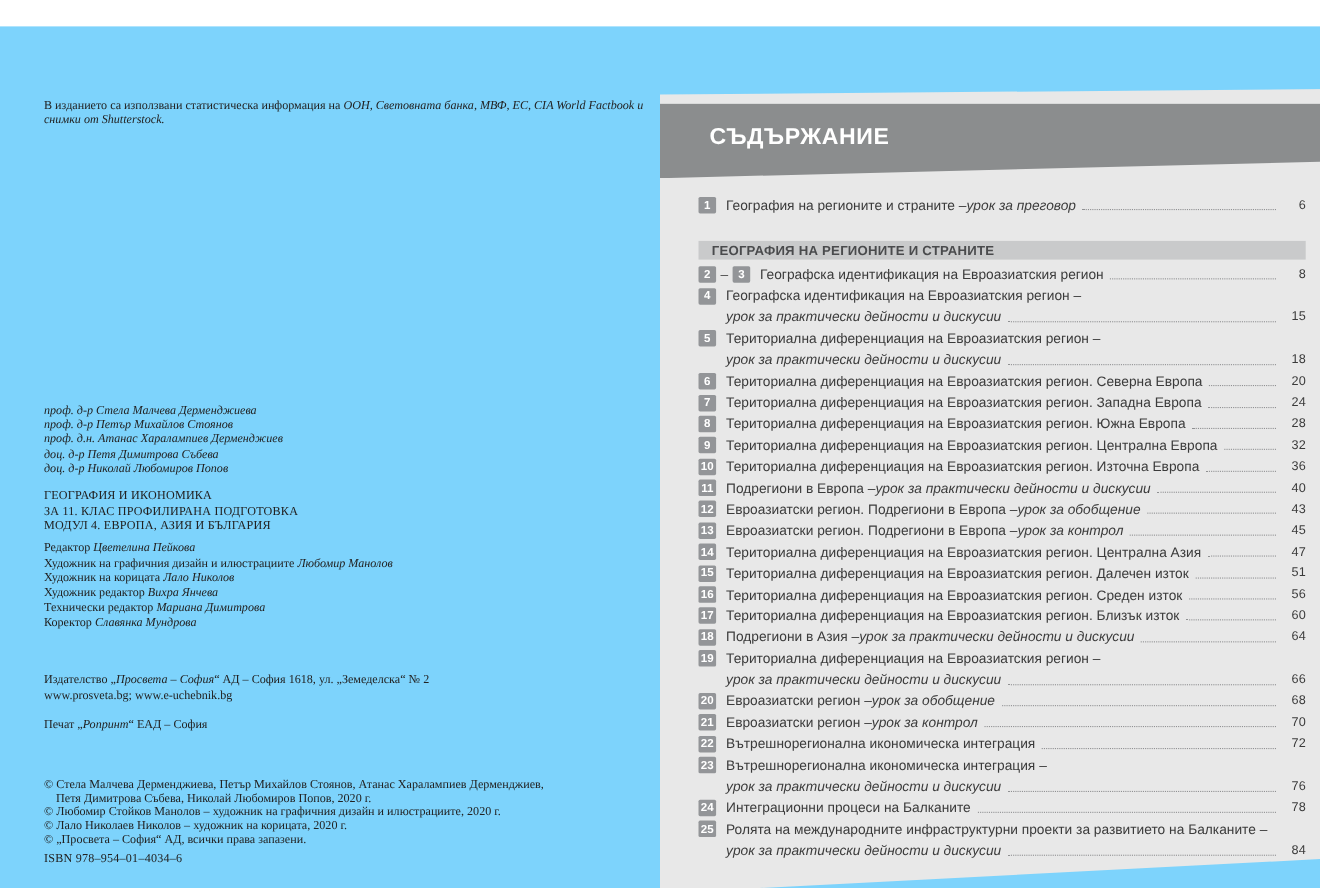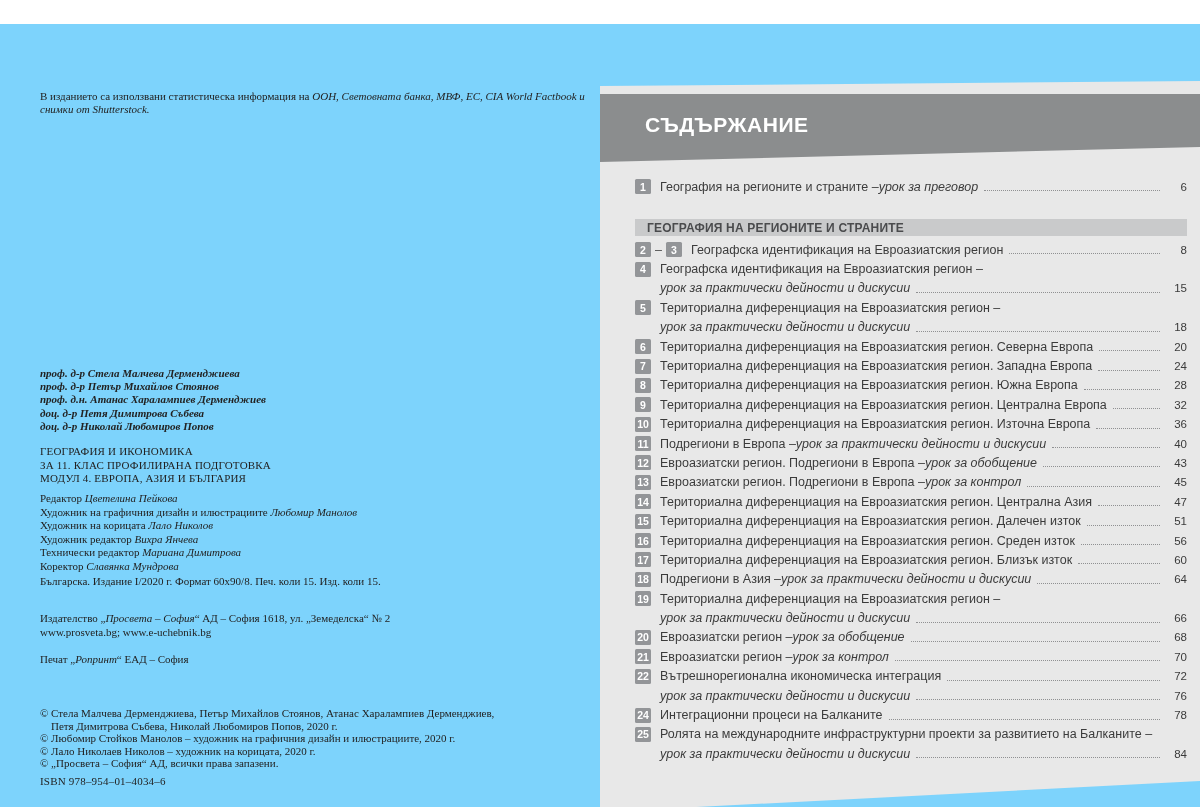--- a/index.html
+++ b/index.html
@@ -3,21 +3,21 @@
 <meta charset="utf-8">
 <style>
   html,body{margin:0;padding:0;background:#ffffff;}
   #stage{position:relative;width:1200px;height:800px;background:#7dd3fc;overflow:hidden;
          font-family:"Liberation Serif",serif;color:#1d1d1d;margin-top:24px;}
 
   
   .blk{position:absolute;left:40px;font-size:11px;line-height:13.4px;color:#222;}
   .it{font-style:italic;}
   #note{top:66px;width:545px;}
-  #authors{top:343px;font-style:italic;line-height:13.2px;font-weight:bold;}
+  #authors{top:343px;font-style:italic;line-height:13.2px;}
   #booktitle{top:421px;line-height:13.6px;letter-spacing:.2px;}
   #credits{top:468px;line-height:13.5px;}
   #edition{top:551px;line-height:13.6px;}
   #publisher{top:588px;line-height:13.6px;}
   #printline{top:629px;}
   #copyright{top:683px;line-height:12.6px;}
   #copyright .indent{padding-left:11px;}
   #isbn{top:751px;letter-spacing:.2px;}
 
   
@@ -67,21 +67,20 @@
   <div class="blk" id="credits">
       <div><span>Редактор </span><span class="it">Цветелина Пейкова</span></div>
       <div><span>Художник на графичния дизайн и илюстрациите </span><span class="it">Любомир Манолов</span></div>
       <div><span>Художник на корицата </span><span class="it">Лало Николов</span></div>
       <div><span>Художник редактор </span><span class="it">Вихра Янчева</span></div>
       <div><span>Технически редактор </span><span class="it">Мариана Димитрова</span></div>
       <div><span>Коректор </span><span class="it">Славянка Мундрова</span></div>
     </div>
 
   <div class="blk" id="edition">
-      <div>Българска. Издание I/2020 г. Формат 60х90/8. Печ. коли 15. Изд. коли 15.</div>
     </div>
 
   <div class="blk" id="publisher">
     <div>
       <span>Издателство „</span><span class="it">Просвета – София</span><span>“ АД – София 1618, ул. „Земеделска“ № 2</span>
     </div>
     <div>www.prosveta.bg; www.e-uchebnik.bg</div>
   </div>
 
   <div class="blk" id="printline">
@@ -288,20 +287,26 @@
             <span class="pg">70</span>
           </div>
           <div class="toc-row">
             <span class="after-badge">
               <span class="badge">22</span>
             </span>
             <span>Вътрешнорегионална икономическа интеграция  </span>
             <span class="leader"></span>
             <span class="pg">72</span>
           </div>
+          <div class="toc-row">
+            <span class="after-badge">
+              <span class="badge">23</span>
+            </span>
+            <span>Вътрешнорегионална икономическа интеграция –</span>
+          </div>
           <div class="toc-row cont">
             <span class="it">урок за практически дейности и дискусии </span>
             <span class="leader"></span>
             <span class="pg">76</span>
           </div>
           <div class="toc-row">
             <span class="after-badge">
               <span class="badge">24</span>
             </span>
             <span>Интеграционни процеси на Балканите  </span>

